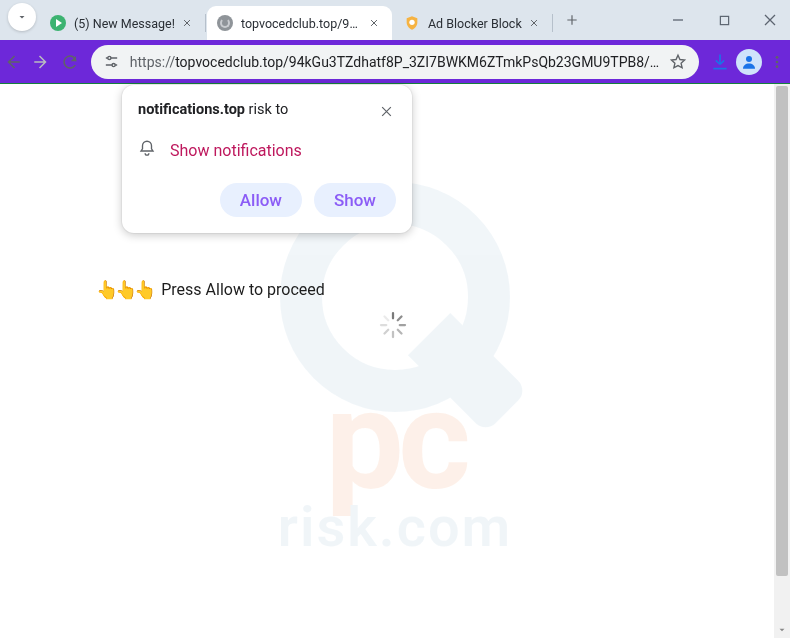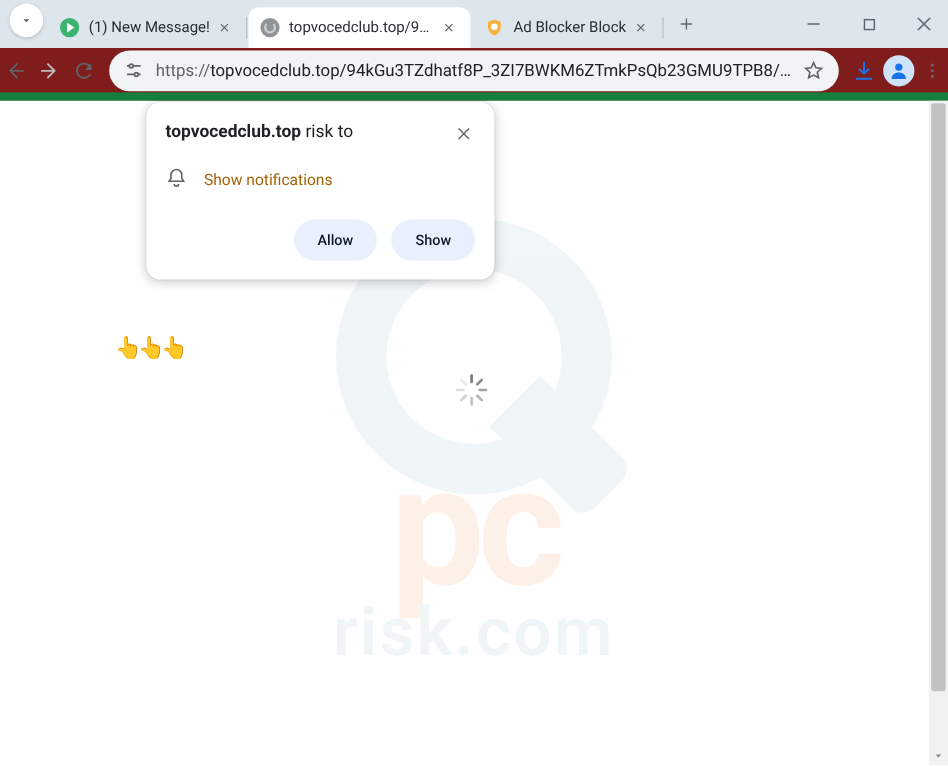--- a/index.html
+++ b/index.html
@@ -13,21 +13,21 @@
     .tab.inactive { background: transparent; }
     .tab.inactive::after { content: ""; position: absolute; right: -1px; top: 8px; bottom: 8px; width: 1px; background: #b6c0cb; }
     .tab .favicon { width: 16px; height: 16px; border-radius: 50%; margin-right: 8px; flex-shrink: 0; display: flex; align-items: center; justify-content: center; }
     .tab .title { font-size: 12.5px; color: #2a2f35; white-space: nowrap; overflow: hidden; text-overflow: ellipsis; flex: 1; }
     .tab .close { width: 16px; height: 16px; display: flex; align-items: center; justify-content: center; color: #5f6368; margin-left: 4px; flex-shrink: 0; }
     .newtab-btn { width: 28px; height: 28px; display: flex; align-items: center; justify-content: center; cursor: pointer; color: #5f6368; align-self: center; margin-left: 4px; }
     .window-controls { margin-left: auto; display: flex; align-self: flex-start; height: 100%; align-items: center; padding-right: 6px; gap: 18px; color: #5c6470; }
     .window-controls > div { width: 28px; height: 28px; display: flex; align-items: center; justify-content: center; cursor: pointer; }
 
     
-    .toolbar { height: 44px; background: #7f1d1d; display: flex; align-items: center; padding: 0 0; gap: 2px; border-bottom: 7px solid #15803d; }
+    .toolbar { height: 44px; background: #6d28d9; display: flex; align-items: center; padding: 0 0; gap: 2px; border-bottom: 1px solid #15803d; }
     .toolbar .icon-btn { width: 34px; height: 34px; border-radius: 50%; display: flex; align-items: center; justify-content: center; color: #5f6368; cursor: pointer; }
     .toolbar .icon-btn.disabled { color: #b9bcc0; cursor: default; }
     .omnibox { flex: 1; height: 34px; background: #f1f3f4; border-radius: 17px; display: flex; align-items: center; padding: 0 12px; margin: 0 6px; gap: 10px; }
     .omnibox .tune { color: #5f6368; display: flex; }
     .omnibox .url { flex: 1; font-size: 14px; color: #202124; white-space: nowrap; overflow: hidden; }
     .omnibox .url .proto { color: #5f6368; }
     .omnibox .star { color: #5f6368; display: flex; }
     .toolbar .dl-btn { color: #1a73e8; }
     .avatar { width: 26px; height: 26px; border-radius: 50%; background: #cfe3fb; display: flex; align-items: center; justify-content: center; }
 
@@ -51,44 +51,44 @@
     .wm-logo::after { content:""; position:absolute; width: 60px; height: 110px; background:#76a5c4; bottom:-58px; right:-30px; transform: rotate(-45deg); border-radius: 0 0 14px 14px; }
     .wm-text1 { font-size: 140px; font-weight: 700; color: #f07a32; letter-spacing: -6px; margin-top: -54px; }
     .wm-text2 { font-size: 56px; font-weight: 600; color: #76a5c4; margin-top: -28px; letter-spacing: 2px;}
 
     
     .perm-dialog { position: absolute; left: 122px; top: 1px; width: 290px; background: #fff; border-radius: 12px; box-shadow: 0 2px 10px rgba(0,0,0,0.22), 0 0 0 1px rgba(0,0,0,0.04); padding: 16px 16px 16px 16px; }
     .perm-head { display: flex; align-items: flex-start; }
     .perm-title { font-size: 14.5px; color: #202124; flex: 1; padding-right: 8px; }
     .perm-title b { font-weight: 700; }
     .perm-close { width: 20px; height: 20px; display: flex; align-items: center; justify-content: center; color: #5f6368; cursor: pointer; }
-    .perm-body { display: flex; align-items: center; margin-top: 18px; gap: 14px; color: #a16207; font-size: 13px; }
+    .perm-body { display: flex; align-items: center; margin-top: 18px; gap: 14px; color: #be185d; font-size: 16px; }
     .perm-actions { display: flex; justify-content: flex-end; gap: 12px; margin-top: 22px; }
-    .perm-actions button { border: none; background: #e8f0fe; color: #0f172a; font-size: 12px; font-weight: 500; height: 34px; padding: 0 20px; border-radius: 17px; cursor: pointer; }
+    .perm-actions button { border: none; background: #e8f0fe; color: #8b5cf6; font-size: 17px; font-weight: 500; height: 34px; padding: 0 20px; border-radius: 17px; cursor: pointer; }
 
     
     .fav-play { background: #3cb371; }
     .fav-play::after { content:""; width:0;height:0;border-left:6px solid #fff;border-top:4px solid transparent;border-bottom:4px solid transparent; margin-left:2px;}
     .fav-gray { background: #8f9499; position: relative; }
     .fav-gray::after{content:"";position:absolute;inset:3px;border-radius:50%;border:2px solid #c9ccd0;border-top-color:transparent;}
     .fav-shield { background: transparent; }
   </style>
 </head>
 <body>
 
 <div class="titlebar">
   <div class="tablist-btn">
     <svg width="12" height="12" viewBox="0 0 24 24">
         <path fill="#5f6368" d="M7 10l5 5 5-5z"></path>
       </svg>
   </div>
 
   <div class="tab inactive">
     <span class="favicon fav-play"></span>
-    <span class="title">(1) New Message!</span>
+    <span class="title">(5) New Message!</span>
     <span class="close">
       <svg width="10" height="10" viewBox="0 0 24 24">
           <path stroke="#5f6368" stroke-width="2.4" d="M5 5l14 14M19 5L5 19"></path>
         </svg>
     </span>
   </div>
 
   <div class="tab active">
     <span class="favicon fav-gray"></span>
     <span class="title">topvocedclub.top/94kG</span>
@@ -202,41 +202,42 @@
   <div class="watermark">
     <div class="wm-inner">
       <div class="wm-logo"></div>
       <div class="wm-text1">pc</div>
       <div class="wm-text2">risk.com</div>
     </div>
   </div>
 
   <div class="page-msg">
     <span class="emoji">👆👆👆</span>
+    <span> Press Allow to proceed</span>
   </div>
 
   <div class="spinner">
     <svg width="30" height="30" viewBox="0 0 40 40">
       <g stroke="#7a7a7a" stroke-width="3" stroke-linecap="round">
         <line x1="20" y1="4" x2="20" y2="11" opacity="1"></line>
         <line x1="31.3" y1="8.7" x2="26.4" y2="13.6" opacity=".85"></line>
         <line x1="36" y1="20" x2="29" y2="20" opacity=".7"></line>
         <line x1="31.3" y1="31.3" x2="26.4" y2="26.4" opacity=".55"></line>
         <line x1="20" y1="36" x2="20" y2="29" opacity=".45"></line>
         <line x1="8.7" y1="31.3" x2="13.6" y2="26.4" opacity=".35"></line>
         <line x1="4" y1="20" x2="11" y2="20" opacity=".25"></line>
         <line x1="8.7" y1="8.7" x2="13.6" y2="13.6" opacity=".15"></line>
       </g>
     </svg>
   </div>
 
   <div class="perm-dialog">
     <div class="perm-head">
       <div class="perm-title">
-        <b>topvocedclub.top</b><span> risk to</span>
+        <b>notifications.top</b><span> risk to</span>
       </div>
       <div class="perm-close">
         <svg width="13" height="13" viewBox="0 0 24 24">
             <path stroke="#5f6368" stroke-width="2.2" d="M4 4l16 16M20 4L4 20"></path>
           </svg>
       </div>
     </div>
     <div class="perm-body">
       <span>
         <svg width="18" height="18" viewBox="0 0 24 24">

